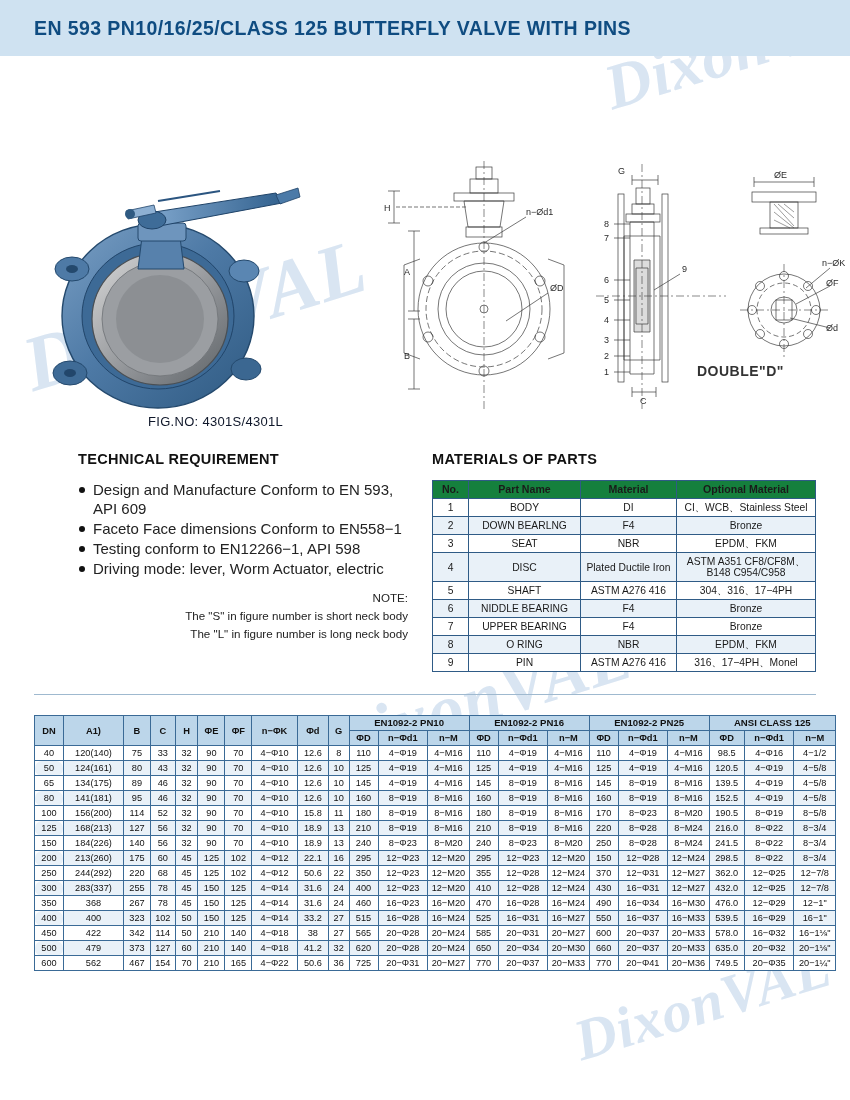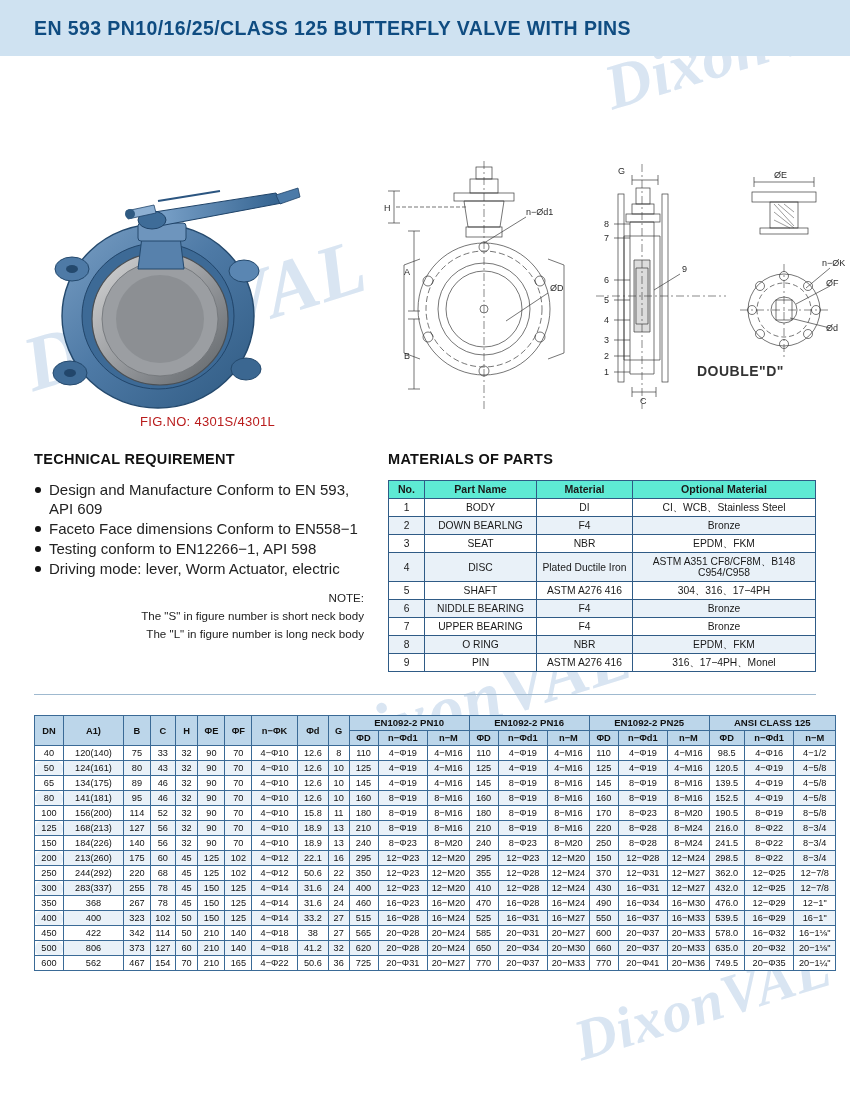--- a/index.html
+++ b/index.html
@@ -30,34 +30,34 @@
     padding-left:34px;
   }
   .header h1 {
     margin:0; font-size:19.5px; font-weight:bold; letter-spacing:.4px;
     color:#0f4c81; font-family:"Liberation Sans", sans-serif;
   }
 
   
   .drawings { position:relative; z-index:1; height:395px; }
   .fig-caption {
-    position:absolute; left:140px; top:358px;
-    font-size:13px; color:#b91c1c; letter-spacing:.3px;
+    position:absolute; left:148px; top:358px;
+    font-size:13px; color:#0f172a; letter-spacing:.3px;
   }
   .double-d {
     position:absolute; left:697px; top:307px;
     font-size:14px; font-weight:bold; color:#333; letter-spacing:.5px;
   }
   svg { display:block; }
   .dwg { position:absolute; }
 
   
   .mid { position:relative; z-index:2; padding:0 34px; }
   .mid-row { display:flex; gap:24px; }
-  .tech { width:330px; }
+  .tech { width:330px;margin-left:44px; }
   .sec-title {
     font-size:14.5px; font-weight:bold; letter-spacing:.3px;
     color:#111; margin:0 0 13px 0;
   }
   .bullets { list-style:none; margin:0; padding:0; }
   .bullets li {
     font-size:15px; line-height:19px; color:#222;
     position:relative; padding-left:15px; margin-bottom:1px;
   }
   .bullets li:before {
@@ -69,21 +69,21 @@
 
   .materials { flex:1; }
   table.mat {
     border-collapse:collapse; width:100%;
     font-size:10.3px; color:#1a1a1a;
   }
   table.mat th, table.mat td {
     border:1px solid #2f5b86; padding:3px 2px; text-align:center;
     height:17px; line-height:11px;
   }
-  table.mat thead th { background:#5eead4; font-weight:bold; font-size:10.6px; }
+  table.mat thead th { background:#15803d; font-weight:bold; font-size:10.6px; }
   table.mat tbody tr:nth-child(even) { background:#e9f1f8; }
   table.mat tbody tr:nth-child(odd)  { background:#ffffff; }
 
   .divider {
     position:relative; z-index:2;
     margin:22px 34px 0 34px; border-top:1px solid #9fb9cf;
   }
 
   
   .dims { position:relative; z-index:2; padding:16px 24px 0 24px; }
@@ -730,21 +730,21 @@
           <td>20−M27</td>
           <td>600</td>
           <td>20−Φ37</td>
           <td>20−M33</td>
           <td>578.0</td>
           <td>16−Φ32</td>
           <td>16−1⅛"</td>
         </tr>
         <tr>
           <td class="dn">500</td>
-          <td>806</td>
+          <td>479</td>
           <td>373</td>
           <td>127</td>
           <td>60</td>
           <td>210</td>
           <td>140</td>
           <td>4−Φ18</td>
           <td>41.2</td>
           <td>32</td>
           <td>620</td>
           <td>20−Φ28</td>

